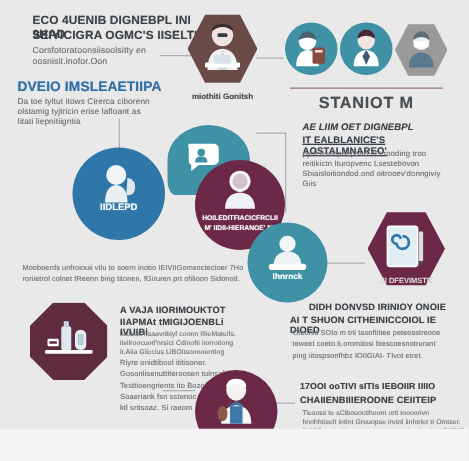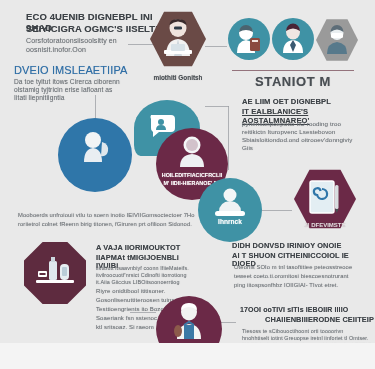--- a/index.html
+++ b/index.html
@@ -10,21 +10,21 @@
     overflow:hidden;
     position:relative;
     filter:saturate(0.97);
   }
   #canvas{position:absolute;inset:0;}
 
   
   .tx{position:absolute;color:#55585c;letter-spacing:.1px;
       text-shadow:0 0 .6px rgba(90,95,100,.55);}
   .t-head{font-weight:bold;color:#3d4247;line-height:1.12;}
-  .t-blue{font-weight:normal;color:#2f6fa8;line-height:1.15;
+  .t-blue{font-weight:bold;color:#2f6fa8;line-height:1.15;
           text-shadow:0 0 .7px rgba(47,111,168,.6);}
   .t-body{color:#6e7378;line-height:1.28;
           text-shadow:0 0 .7px rgba(110,115,120,.5);}
   .blurB{filter:blur(.5px);}
   .blurC{filter:blur(.62px);}
 
   
   .line{position:absolute;background:#9a9ea3;opacity:.75;}
   .lh{height:1px;}
   .lv{width:1px;}
@@ -111,20 +111,23 @@
   </div>
   <div class="rule" style="left:232px;top:70px;width:122px;"></div>
   <div class="capt" style="left:232px;top:74px;width:122px;font-size:13px;letter-spacing:.6px;">STANIOT M</div>
 
   <div class="node circ" style="left:58px;top:118px;width:74px;height:74px;background:#2d76ab;filter:blur(.35px);">
     <svg width="44" height="44" viewBox="0 0 44 44" style="position:absolute;top:10px;">
       <circle cx="20" cy="12" r="8" fill="#f2f4f5"></circle>
       <path d="M11 34 q0 -13 9 -14 q9 1 9 14z" fill="#e9eef2"></path>
       <path d="M29 14 q7 2 6 9 q-1 6 -7 5z" fill="#dfe7ec"></path>
     </svg>
+    <div class="ovl" style="top:44px;font-size:7.6px;">
+      <span>IIDLEPD</span>
+    </div>
   </div>
 
   <div class="node bubble" style="left:134px;top:100px;width:66px;height:56px;background:#3d93a6;filter:blur(.35px);">
     <svg width="40" height="34" viewBox="0 0 40 34">
       <path d="M4 4 h20 a4 4 0 0 1 4 4 v9 a4 4 0 0 1 -4 4 h-12 l-6 5 v-5 a4 4 0 0 1 -2 -4 v-9 a4 4 0 0 1 0 -4z" fill="#ffffff"></path>
       <circle cx="14" cy="11" r="3" fill="#3d93a6"></circle>
       <path d="M9 19 q0 -5 5 -5 q5 0 5 5z" fill="#3d93a6"></path>
     </svg>
   </div>
 
@@ -135,21 +138,21 @@
       <path d="M8 33 q0 -12 12 -13 q12 1 12 13z" fill="#eef1f3"></path>
     </svg>
     <div class="ovl" style="top:44px;font-size:5.4px;">
       <span>HOILEDITFIACICFRCLII</span>
     </div>
     <div class="ovl" style="top:52px;font-size:5.4px;">
       <span>M' IIDII-HIERANOE' IW</span>
     </div>
   </div>
 
-  <div class="tx t-head blurB" style="left:242px;top:98px;width:128px;font-size:7.6px;">AE LIIM OET DIGNEBPL</div>
+  <div class="tx t-head blurB" style="left:242px;top:98px;width:128px;font-size:7.6px;font-style:italic;">AE LIIM OET DIGNEBPL</div>
   <div class="tx t-head blurB" style="left:242px;top:108px;width:132px;font-size:7.6px;text-decoration:underline;">IT EALBLANICE'S AOSTALMNAREO'</div>
   <div class="tx t-body blurC" style="left:242px;top:120px;width:128px;font-size:6.2px;">pyrlensonpoepotto IIO rooding troo</div>
   <div class="tx t-body blurC" style="left:242px;top:128px;width:128px;font-size:6.2px;">reitikictn Ituropvenc Lsestebovon</div>
   <div class="tx t-body blurC" style="left:242px;top:136px;width:130px;font-size:6.2px;">Sbiaisloitiondod.ond oitrooev'donngiviy</div>
   <div class="tx t-body blurC" style="left:242px;top:144px;width:60px;font-size:6.2px;">Giis</div>
 
   <div class="node circ" style="left:198px;top:178px;width:64px;height:64px;background:#3d93a6;filter:blur(.35px);">
     <svg width="38" height="34" viewBox="0 0 38 34" style="position:absolute;top:8px;">
       <circle cx="19" cy="9" r="6.5" fill="#f3f6f7"></circle>
       <path d="M8 26 q0 -10 11 -11 q11 1 11 11z" fill="#eef2f4"></path>
@@ -190,39 +193,39 @@
   <div class="tx t-head blurB" style="left:96px;top:254px;width:104px;font-size:7.4px;">IIAPMAt tMIGIJOENBLi IVUIBi</div>
   <div class="tx t-body blurC" style="left:96px;top:265px;width:100px;font-size:5.4px;">iistibutt itsaavnbiyf coonn IfiieMateifs.</div>
   <div class="tx t-body blurC" style="left:96px;top:272px;width:100px;font-size:5.4px;">itvilroocuotf'nrsict Cdinofti itorrotiong</div>
   <div class="tx t-body blurC" style="left:96px;top:279px;width:100px;font-size:5.4px;">it.Aiia Giiccius LIBOitsoonoerrtiog</div>
   <div class="tx t-body blurC" style="left:96px;top:288px;width:100px;font-size:6px;">Riyre onidtibool ititisoner.</div>
   <div class="tx t-body blurC" style="left:96px;top:297px;width:100px;font-size:6px;">Gosonlisenuttiteroosen tuinsalin</div>
   <div class="tx t-body blurC" style="left:96px;top:306px;width:100px;font-size:6px;">Testtioengrients ito Bozoibntnna</div>
   <div class="tx t-body blurC" style="left:96px;top:315px;width:100px;font-size:6px;">Soaeriank fsn sstenoc. Ojogiionis</div>
   <div class="tx t-body blurC" style="left:96px;top:324px;width:100px;font-size:6px;">ktl sritsoaz. Si raeom</div>
 
-  <div class="tx t-head blurB" style="left:232px;top:242px;width:140px;font-size:7.4px;">DIDH DONVSD IRINIOY ONOIE</div>
+  <div class="tx t-head blurB" style="left:232px;top:242px;width:140px;font-size:7.4px;text-align:center;">DIDH DONVSD IRINIOY ONOIE</div>
   <div class="tx t-head blurB" style="left:232px;top:252px;width:142px;font-size:7.4px;">AI T SHUON CITHEINICCOIOL IE DIOED</div>
   <div class="tx t-body blurC" style="left:234px;top:264px;width:140px;font-size:5.8px;">Oteorlis SOIo m tnl tasoftitiee peteosstreooe</div>
   <div class="tx t-body blurC" style="left:234px;top:273px;width:140px;font-size:5.8px;">teweet coeto.ti.oromitosi biescoesnotrurant</div>
   <div class="tx t-body blurC" style="left:234px;top:282px;width:140px;font-size:5.8px;">ping iitospsonfhbz IOIIGIAI- TIvot etret.</div>
 
   <div class="node circ" style="left:156px;top:296px;width:66px;height:66px;background:#6d2947;filter:blur(.35px);">
     <svg width="42" height="44" viewBox="0 0 42 44" style="position:absolute;top:5px;">
       <ellipse cx="21" cy="11" rx="8" ry="8.5" fill="#f2f3f2"></ellipse>
       <path d="M13 9 q8 -6 16 0 q0 -7 -8 -7 q-8 0 -8 7z" fill="#ffffff"></path>
       <path d="M9 38 q0 -14 12 -15 q12 1 12 15z" fill="#f4f5f4"></path>
       <path d="M16 24 h10 v14 h-10z" fill="#3a79a8"></path>
       <path d="M16 24 l5 -3 l5 3" fill="none" stroke="#3a79a8" stroke-width="2"></path>
       <ellipse cx="10" cy="30" rx="4" ry="6" fill="#8d5a4a"></ellipse>
     </svg>
   </div>
 
   <div class="tx t-head blurB" style="left:240px;top:306px;width:134px;font-size:7px;">17OOI ooTIVI sITIs IEBOIIR IIIIO</div>
-  <div class="tx t-head blurB" style="left:240px;top:316px;width:134px;font-size:7.4px;text-align:right;">CHAIIENBIIIERODNE CEIITEIP</div>
+  <div class="tx t-head blurB" style="left:240px;top:316px;width:134px;font-size:7.4px;">CHAIIENBIIIERODNE CEIITEIP</div>
   <div class="tx t-body blurC" style="left:242px;top:328px;width:132px;font-size:5.4px;">Tiesoss te sCibouoctihoont orti toooorivn</div>
   <div class="tx t-body blurC" style="left:242px;top:335px;width:132px;font-size:5.4px;">hnohhtiselt iotint Greuopse iretnl iinforiet tI Omtser.</div>
   <div class="tx t-body blurC" style="left:242px;top:342px;width:132px;font-size:5.4px;">fitti ftD tsoi sitioet ssotoots sersetdo,tthesiost DIIDIO</div>
   <div class="tx t-body blurC" style="left:242px;top:349px;width:80px;font-size:5.4px;">sn swosss</div>
 
   <div class="botband"></div>
 
 </div>
 
 </body></html>

